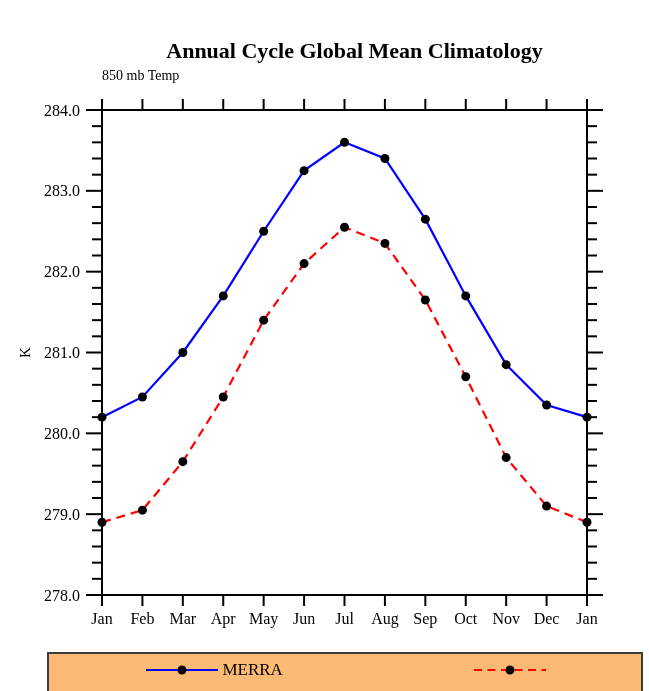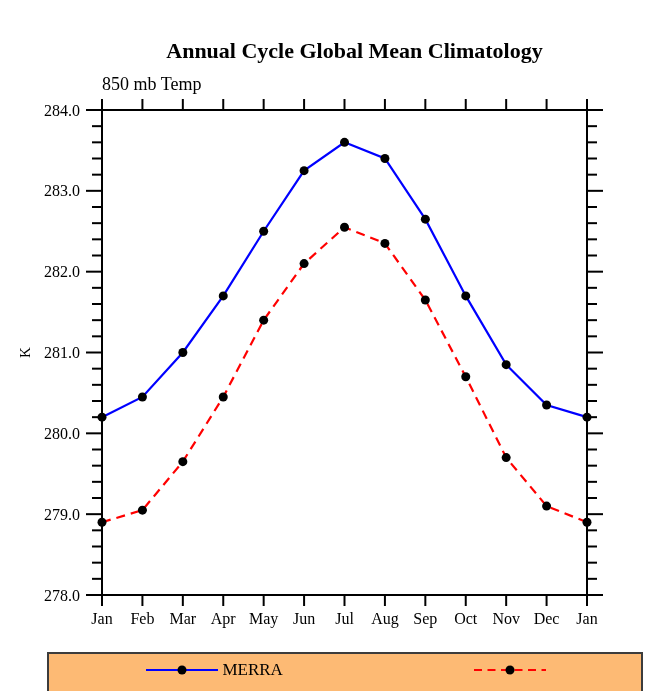--- a/index.html
+++ b/index.html
@@ -14,22 +14,22 @@
   }
   .main-title{
     position:absolute;
     left:102px; top:6px; width:505px;
     text-align:center;
     font-size:22px;
     font-weight:bold;
   }
   .sub-title{
     position:absolute;
-    left:102px; top:42px;
-    font-size:18px;
+    left:102px; top:36px;
+    font-size:14px;
     font-weight:400;
   }
   #plot-svg{
     position:absolute;
     left:0; top:0;
   }
   .legend-box{
     position:absolute;
     left:47px; top:620px;
     width:596px; height:63px;

